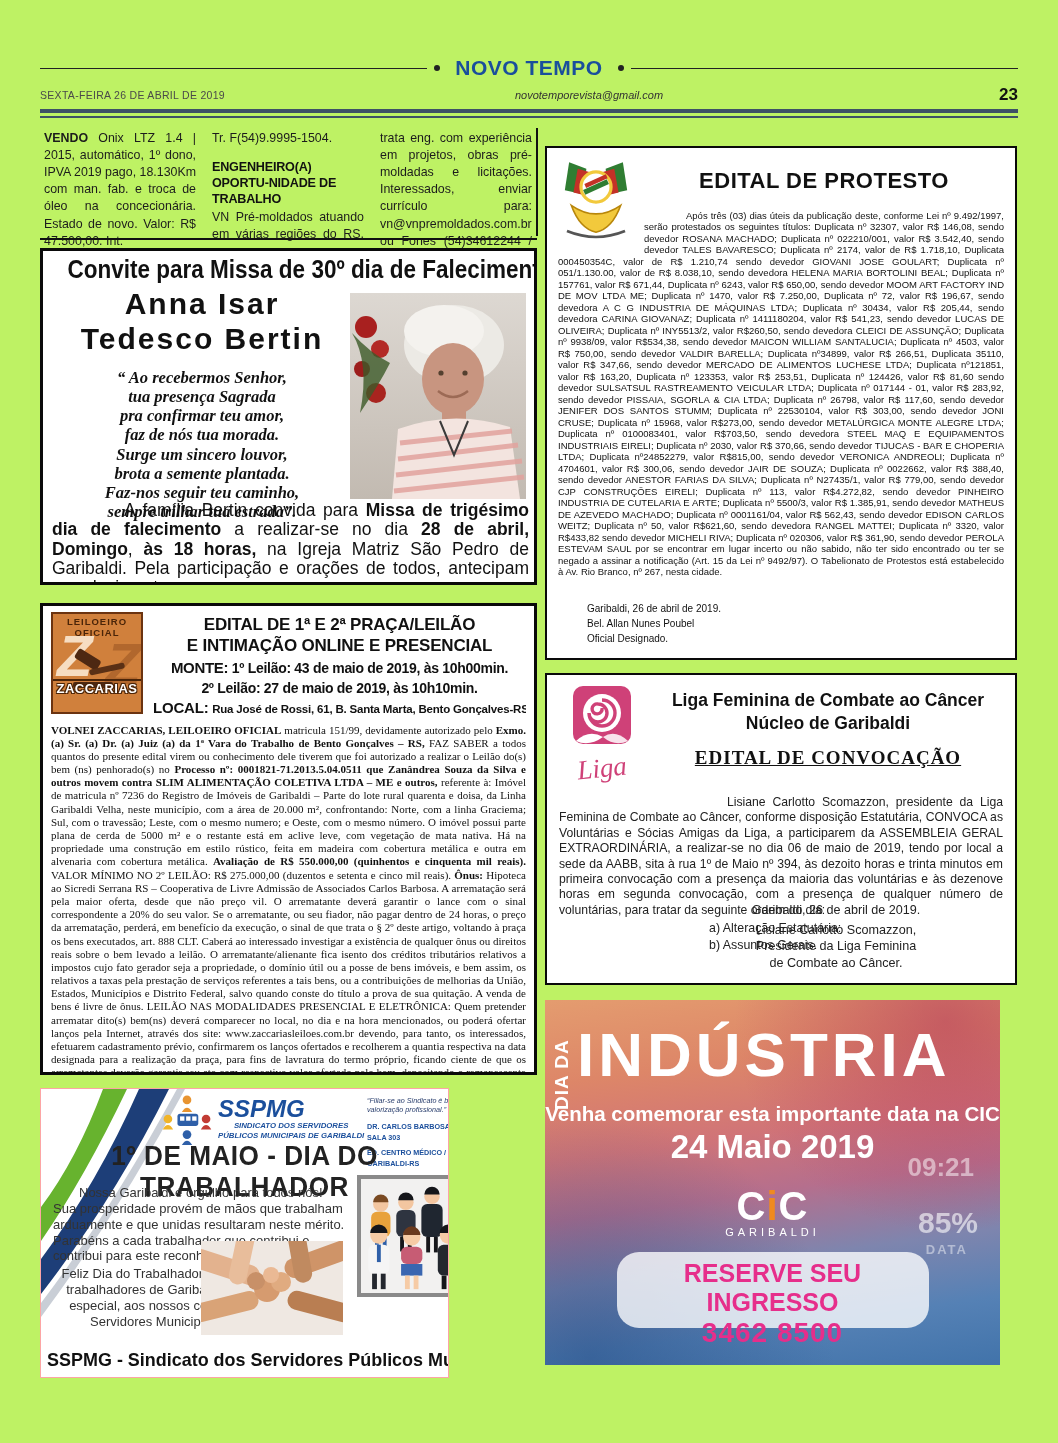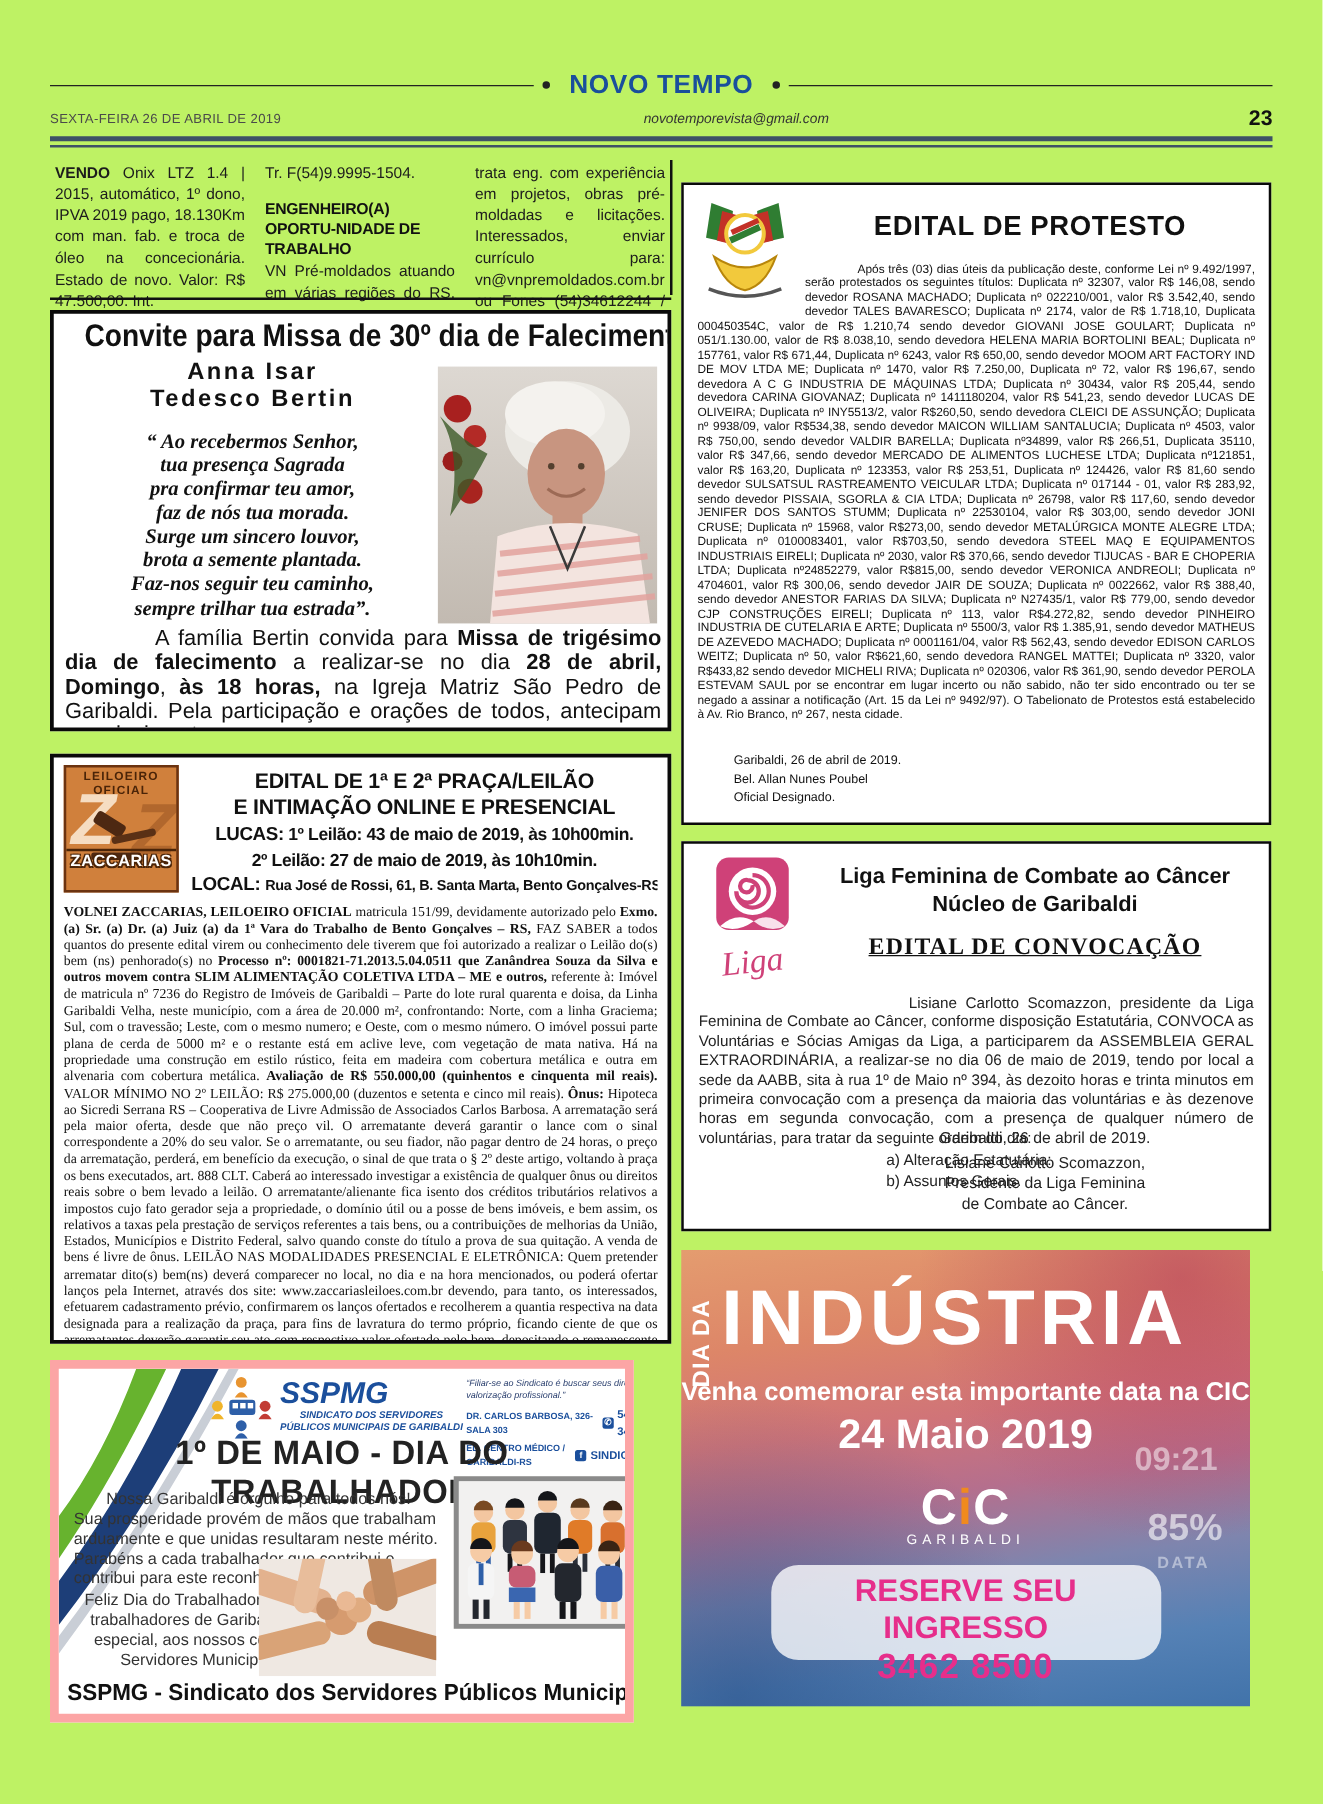--- a/index.html
+++ b/index.html
@@ -26,21 +26,21 @@
   .cl-title{margin:13px 0 2px;font-size:12.6px;line-height:1.25;font-weight:bold;letter-spacing:-.2px;}
   .cl-rule-v{position:absolute;left:536px;top:128px;width:2px;height:108px;background:#111;}
   .cl-rule-h{position:absolute;left:40px;top:238px;width:497px;height:2px;background:#111;}
 
   
   .obituary{position:absolute;left:40px;top:248px;width:497px;height:337px;border:3px solid #0a0a0a;
             box-sizing:border-box;background:#fff;overflow:hidden;}
   .ob-title{width:100%;text-align:center;font-size:25px;font-weight:bold;margin-top:4px;
             transform:scaleX(.9);transform-origin:center;white-space:nowrap;}
   .ob-left{position:absolute;left:6px;top:36px;width:306px;text-align:center;}
-  .ob-name{font-size:19px;font-weight:bold;letter-spacing:2px;line-height:1.15;}
+  .ob-name{font-size:30px;font-weight:bold;letter-spacing:2px;line-height:1.15;}
   .ob-poem{margin-top:12px;font-family:"Liberation Serif",serif;font-style:italic;font-weight:bold;
            font-size:16.5px;line-height:1.16;color:#111;}
   .ob-photo{position:absolute;right:8px;top:42px;width:176px;height:206px;overflow:hidden;}
   .ob-par{position:absolute;left:9px;top:250px;width:477px;margin:0;font-size:17.5px;line-height:1.1;
           text-align:justify;text-indent:72px;}
 
   
   .leilao{position:absolute;left:40px;top:603px;width:497px;height:472px;border:3px solid #0a0a0a;
           box-sizing:border-box;padding:6px 8px;overflow:hidden;background:#fff;}
   .lz-logo{float:left;width:92px;height:102px;background:#d0803c;border:2px solid #6b3310;
@@ -55,21 +55,21 @@
   .lz-head{overflow:hidden;text-align:center;padding-top:2px;}
   .lz-t1{font-size:17px;font-weight:bold;line-height:1.25;letter-spacing:-.2px;}
   .lz-t2{font-size:14px;font-weight:bold;line-height:1.45;letter-spacing:-.3px;white-space:nowrap;}
   .lz-t3{font-size:14px;font-weight:bold;white-space:nowrap;letter-spacing:-.2px;}
   .lz-lab{font-size:15px;}
   .lz-small{font-size:11.5px;}
   .lz-body{clear:left;margin:8px 0 0;font-family:"Liberation Serif",serif;font-size:11px;line-height:1.2;
            text-align:justify;color:#111;}
 
   
-  .sspmg{position:absolute;left:40px;top:1088px;width:467px;height:290px;border:7px solid #fca5a5;
+  .sspmg{position:absolute;left:40px;top:1088px;width:409px;height:290px;border:1px solid #fca5a5;
          box-sizing:border-box;overflow:hidden;background:#fff;}
   .ss-swoosh{position:absolute;left:0;top:0;z-index:0;}
   .ss-logo{position:absolute;left:120px;top:4px;display:flex;gap:5px;align-items:center;z-index:1;}
   .ss-name{font-size:24px;font-weight:bold;font-style:italic;color:#1b4f9c;line-height:1;}
   .ss-sub{font-size:7.8px;font-style:italic;font-weight:bold;color:#1b4f9c;text-align:center;line-height:1.25;}
   .ss-info{position:absolute;left:326px;top:7px;width:164px;color:#1b4f9c;z-index:1;}
   .ss-quote{font-size:7.2px;font-style:italic;margin-bottom:4px;color:#2a3f6e;}
   .ss-inforow{font-size:7.2px;font-weight:bold;display:flex;gap:3px;align-items:center;line-height:1.6;}
   .ss-strong{font-size:9px;}
   .ss-ico{display:inline-block;width:9px;height:9px;font-size:7px;line-height:9px;text-align:center;color:#fff;
@@ -228,21 +228,21 @@
       <svg class="lz-gavel" width="60" height="48" viewBox="0 0 60 48">
         <rect x="6" y="10" width="26" height="11" rx="3" fill="#4d2812" transform="rotate(32 19 15)"></rect>
         <rect x="20" y="22" width="36" height="6" rx="3" fill="#5a3015" transform="rotate(-12 38 25)"></rect>
         <rect x="4" y="38" width="40" height="6" rx="2" fill="#4d2812"></rect>
       </svg>
       <div class="lz-name">ZACCARIAS</div>
     </div>
     <div class="lz-head">
       <div class="lz-t1">EDITAL DE 1ª E 2ª PRAÇA/LEILÃO</div>
       <div class="lz-t1">E INTIMAÇÃO ONLINE E PRESENCIAL</div>
-      <div class="lz-t2"><span class="lz-lab">LUCAS:</span> <span>1º Leilão: 43 de maio de 2019, às 10h00min.</span></div>
+      <div class="lz-t2"><span class="lz-lab">MONTE:</span> <span>1º Leilão: 43 de maio de 2019, às 10h00min.</span></div>
       <div class="lz-t2">2º Leilão: 27 de maio de 2019, às 10h10min.</div>
       <div class="lz-t3"><span class="lz-lab">LOCAL:</span> <span class="lz-small">Rua José de Rossi, 61, B. Santa Marta, Bento Gonçalves-RS</span></div>
     </div>
     <p class="lz-body"><span style="font-weight: bold;">VOLNEI ZACCARIAS, LEILOEIRO OFICIAL</span><span> matricula 151/99, devidamente autorizado pelo </span><span style="font-weight: bold;">Exmo.(a) Sr. (a) Dr. (a) Juiz (a) da 1ª Vara do Trabalho de Bento Gonçalves – RS,</span><span> FAZ SABER a todos quantos do presente edital virem ou conhecimento dele tiverem que foi autorizado a realizar o Leilão do(s) bem (ns) penhorado(s) no </span><span style="font-weight: bold;">Processo nº: 0001821-71.2013.5.04.0511 que Zanândrea Souza da Silva e outros  movem contra SLIM ALIMENTAÇÃO COLETIVA LTDA – ME e outros,</span><span> referente à: Imóvel de matricula nº 7236 do Registro de Imóveis de Garibaldi – Parte do lote rural quarenta e doisa, da Linha Garibaldi Velha, neste município, com a área de 20.000 m², confrontando: Norte, com a linha Graciema; Sul, com o travessão; Leste, com o mesmo numero; e Oeste, com o mesmo número. O imóvel possui parte plana de cerda de 5000 m² e o restante está em aclive leve, com vegetação de mata nativa. Há na propriedade uma construção em estilo rústico, feita em madeira com cobertura metálica e outra em alvenaria com cobertura metálica. </span><span style="font-weight: bold;">Avaliação de R$ 550.000,00 (quinhentos e cinquenta mil reais).</span><span> VALOR MÍNIMO NO 2º LEILÃO: R$ 275.000,00 (duzentos e setenta e cinco mil reais).  </span><span style="font-weight: bold;">Ônus:</span><span> Hipoteca ao Sicredi Serrana RS – Cooperativa de Livre Admissão de Associados Carlos Barbosa. A arrematação será pela maior oferta, desde que não preço vil. O arrematante deverá garantir o lance com o sinal correspondente a 20% do seu valor. Se o arrematante, ou seu fiador, não pagar dentro de 24 horas, o preço da arrematação, perderá, em benefício da execução, o sinal de que trata o § 2º deste artigo, voltando à praça os bens executados, art. 888 CLT. Caberá ao interessado investigar a existência de qualquer ônus ou direitos reais sobre o bem levado a leilão. O arrematante/alienante fica isento dos créditos tributários relativos a impostos cujo fato gerador seja a propriedade, o domínio útil ou a posse de bens imóveis, e bem assim, os relativos a taxas pela prestação de serviços referentes a tais bens, ou a contribuições de melhorias da União, Estados, Municípios e Distrito Federal, salvo quando conste do título a prova de sua quitação. A venda de bens é livre de ônus. LEILÃO NAS MODALIDADES PRESENCIAL E ELETRÔNICA: Quem pretender arrematar dito(s) bem(ns) deverá comparecer no local, no dia e na hora mencionados, ou poderá ofertar lanços pela Internet, através dos site: www.zaccariasleiloes.com.br devendo, para tanto, os interessados, efetuarem cadastramento prévio, confirmarem os lanços ofertados e recolherem a quantia respectiva na data designada para a realização da praça, para fins de lavratura do termo próprio, ficando ciente de que os arrematantes deverão garantir seu ato com respectivo valor ofertado pelo bem, depositando o remanescente em 24 horas. Informações com o Leiloeiro Oficial Volnei Zaccarias, Matrícula 151/99, através do site: www.zaccariasleiloes.com.br, telefone: 54 – 3441-1902 – 54 99612-1051 e e-mail: zaccarias@zaccariasleiloes.com.br</span></p>
   </div>
 
   <div class="protesto">
     <div class="pr-logo">
       <svg width="76" height="86" viewBox="0 0 70 80">
         <path d="M10 4 L26 10 L24 34 L6 30 Z" fill="#2f7d32"></path>

